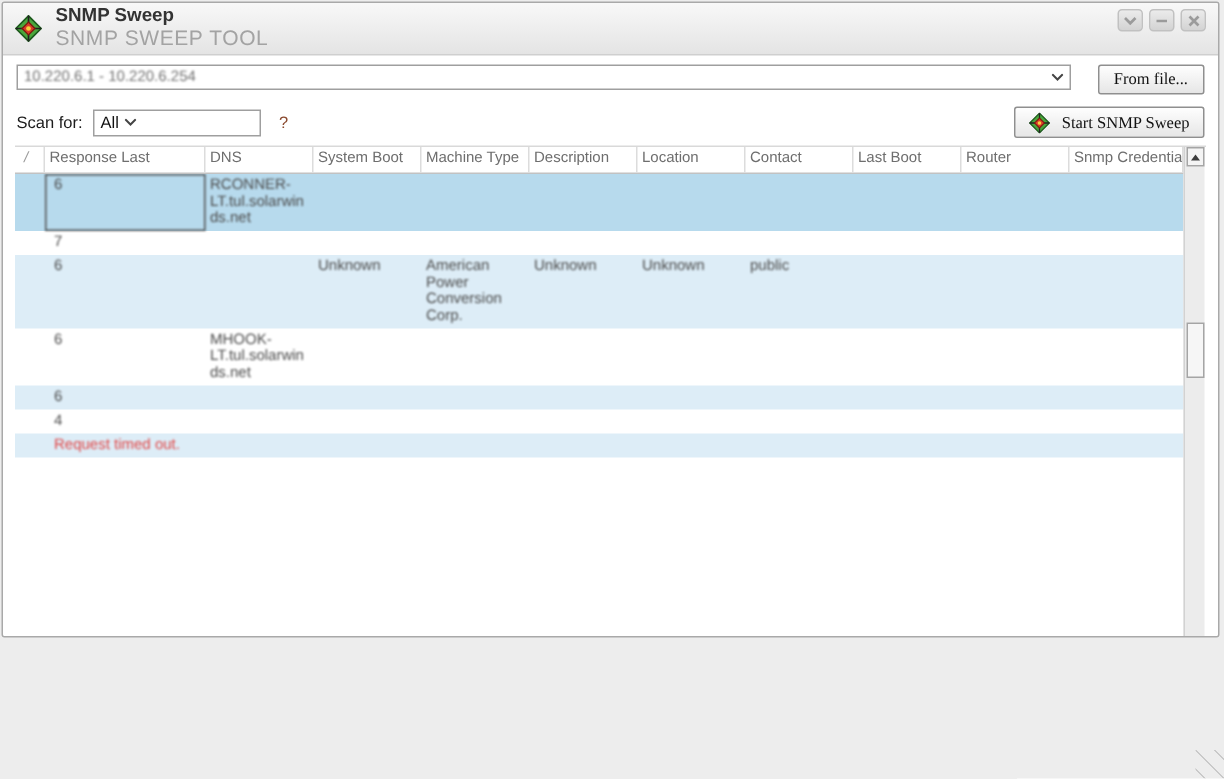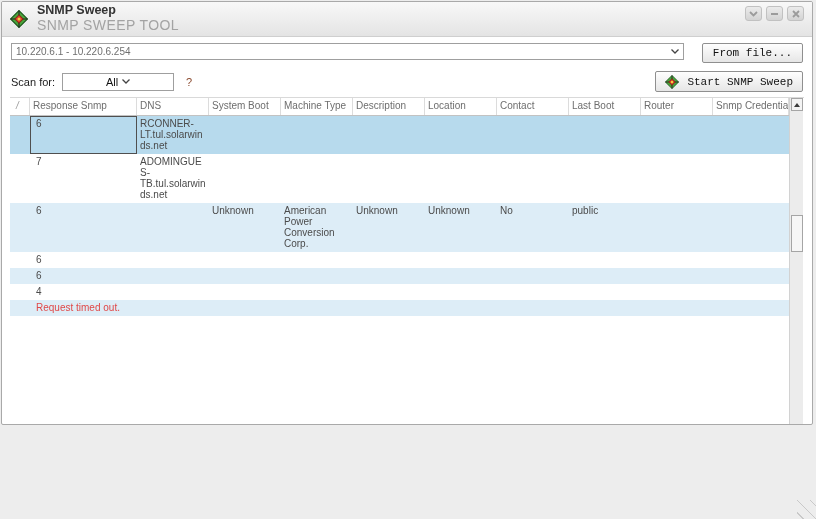--- a/index.html
+++ b/index.html
@@ -46,33 +46,33 @@
   .combo {
     flex: 1; height: 17px;
     border: 1px solid #9f9f9f;
     background: #fff;
     display: flex; align-items: center;
     padding: 0 4px;
   }
   .combo-value { flex: 1; font-size: 10px; color: #6f6f6f; white-space: nowrap; overflow: hidden; }
   .combo-arrow { display: flex; margin-left: 4px; }
   .btn {
-    font-family: Liberation Mono, monospace;
+    font-family: Liberation Serif, serif;
     font-size: 11px; color: #111;
     height: 20px; padding: 0 10px;
     background: linear-gradient(#fefefe, #e6e6e6);
     border: 1px solid #8f8f8f; border-radius: 2px;
     white-space: nowrap;
   }
   .scan-row { display: flex; align-items: center; }
   .scan-label { font-size: 11px; color: #1c1c1c; margin-right: 7px; }
   .select {
     width: 112px; height: 18px;
     border: 1px solid #9f9f9f; background: #fff;
-    display: flex; align-items: center; justify-content: center;
+    display: flex; align-items: center; justify-content: flex-start;
     padding: 0 4px; font-size: 11px; color: #111;
   }
   .help { margin-left: 12px; font-size: 11px; color: #8b4a2f; cursor: default; }
   .start-btn { margin-left: auto; display: flex; align-items: center; gap: 8px; height: 21px; padding: 0 9px; }
   .start-btn svg { display: block; }
   
   .grid {
     position: absolute; left: 8px; top: 95px;
     width: 794px; height: 408px;
     --cols: 20px 107px 72px 72px 72px 72px 72px 72px 72px 72px 76px;
@@ -226,21 +226,21 @@
           </svg>
         </span>
         <span>Start SNMP Sweep</span>
       </button>
     </div>
   </div>
 
   <div class="grid">
     <div class="thead" id="thead">
         <div class="th ind">/</div>
-        <div class="th">Response Snmp</div>
+        <div class="th">Response Last</div>
         <div class="th">DNS</div>
         <div class="th">System Boot</div>
         <div class="th">Machine Type</div>
         <div class="th">Description</div>
         <div class="th">Location</div>
         <div class="th">Contact</div>
         <div class="th">Last Boot</div>
         <div class="th">Router</div>
         <div class="th">Snmp Credential</div>
       </div>
@@ -254,44 +254,43 @@
           <div class="td c-description"></div>
           <div class="td c-location"></div>
           <div class="td c-contact"></div>
           <div class="td c-last_boot"></div>
           <div class="td c-router"></div>
           <div class="td c-snmp_credential"></div>
         </div>
         <div class="tr">
           <div class="td ind"></div>
           <div class="td c-response_time blur">7</div>
-          <div class="td c-dns blur">ADOMINGUES-TB.tul.solarwinds.net</div>
           <div class="td c-system_name"></div>
           <div class="td c-machine_type"></div>
           <div class="td c-description"></div>
           <div class="td c-location"></div>
           <div class="td c-contact"></div>
           <div class="td c-last_boot"></div>
           <div class="td c-router"></div>
           <div class="td c-snmp_credential"></div>
         </div>
         <div class="tr alt">
           <div class="td ind"></div>
           <div class="td c-response_time blur">6</div>
           <div class="td c-dns"></div>
           <div class="td c-system_name blur">Unknown</div>
           <div class="td c-machine_type blur">American Power Conversion Corp.</div>
           <div class="td c-location blur">Unknown</div>
           <div class="td c-contact blur">Unknown</div>
-          <div class="td c-router blur">No</div>
           <div class="td c-snmp_credential blur">public</div>
         </div>
         <div class="tr">
           <div class="td ind"></div>
           <div class="td c-response_time blur">6</div>
+          <div class="td c-dns blur">MHOOK-LT.tul.solarwinds.net</div>
           <div class="td c-system_name"></div>
           <div class="td c-machine_type"></div>
           <div class="td c-description"></div>
           <div class="td c-location"></div>
           <div class="td c-contact"></div>
           <div class="td c-last_boot"></div>
           <div class="td c-router"></div>
           <div class="td c-snmp_credential"></div>
         </div>
         <div class="tr alt">

